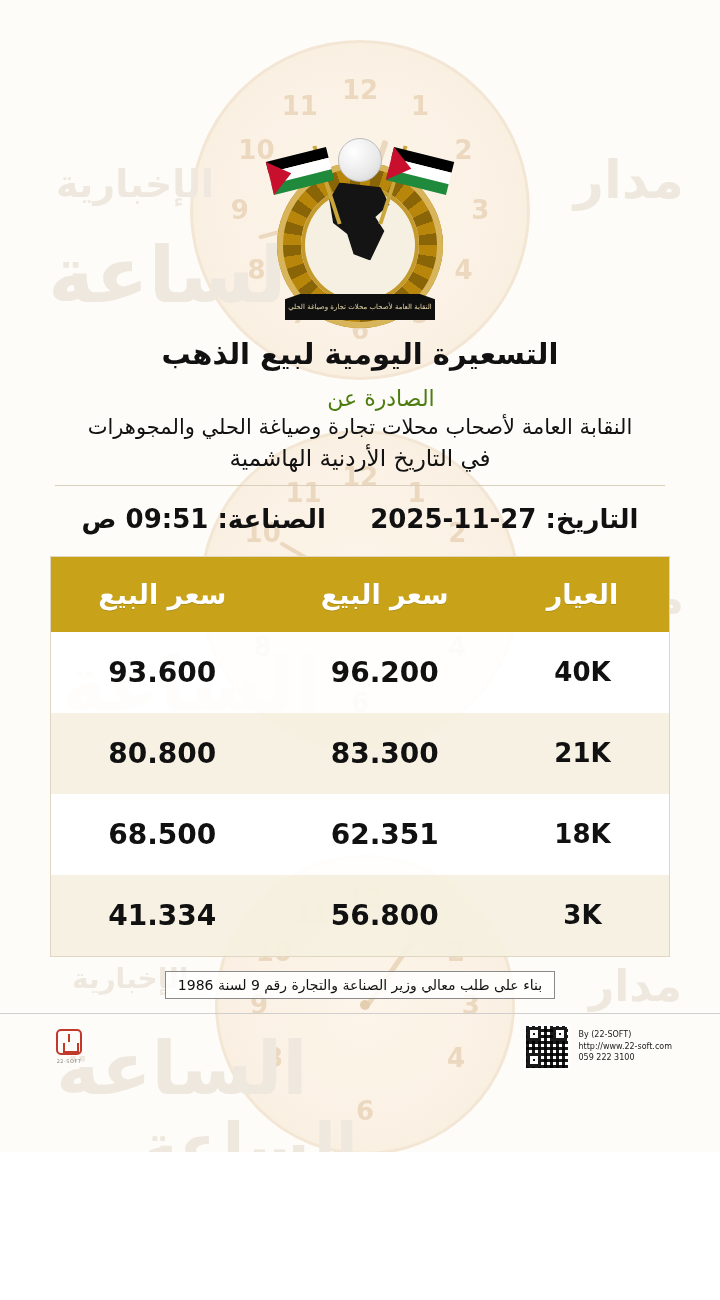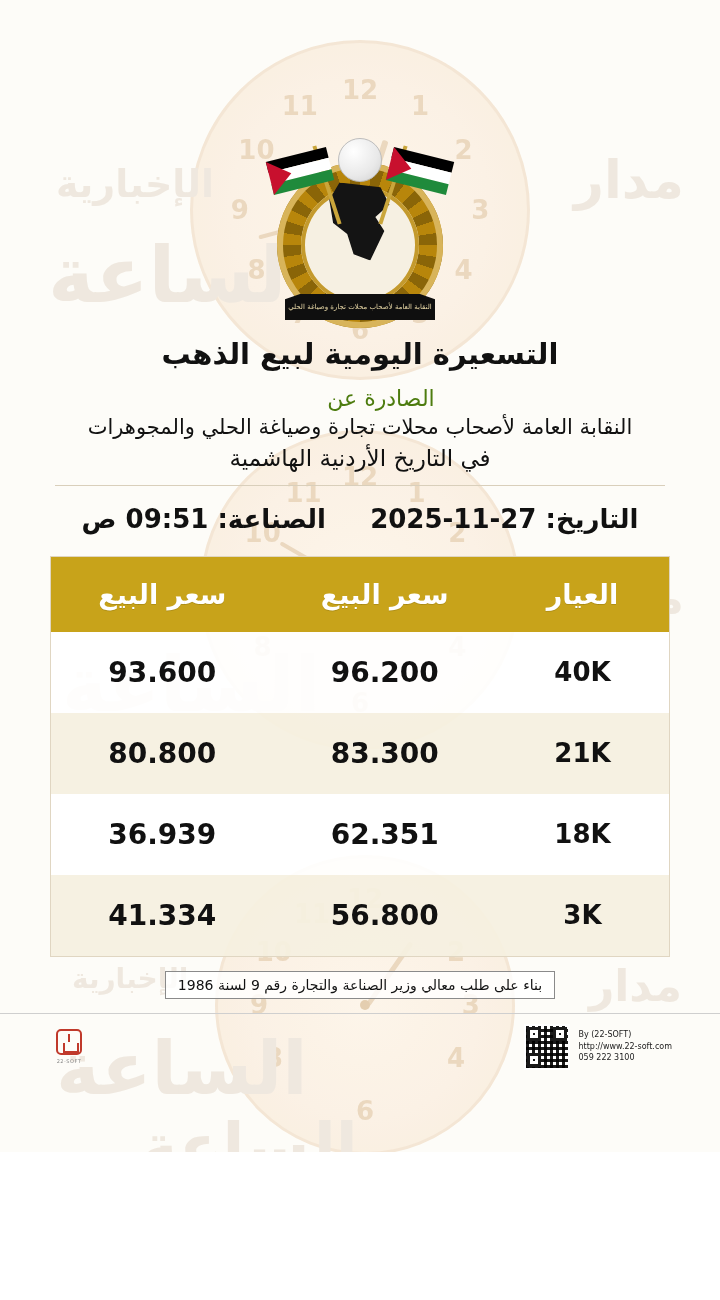--- a/index.html
+++ b/index.html
@@ -496,21 +496,21 @@
           <td>93.600</td>
         </tr>
         <tr>
           <td class="karat">21K</td>
           <td>83.300</td>
           <td>80.800</td>
         </tr>
         <tr>
           <td class="karat">18K</td>
           <td>62.351</td>
-          <td>36.939</td>
+          <td>68.500</td>
         </tr>
         <tr>
           <td class="karat">3K</td>
           <td>56.800</td>
           <td>41.334</td>
         </tr>
       </tbody>
     </table>
   </div>
 

